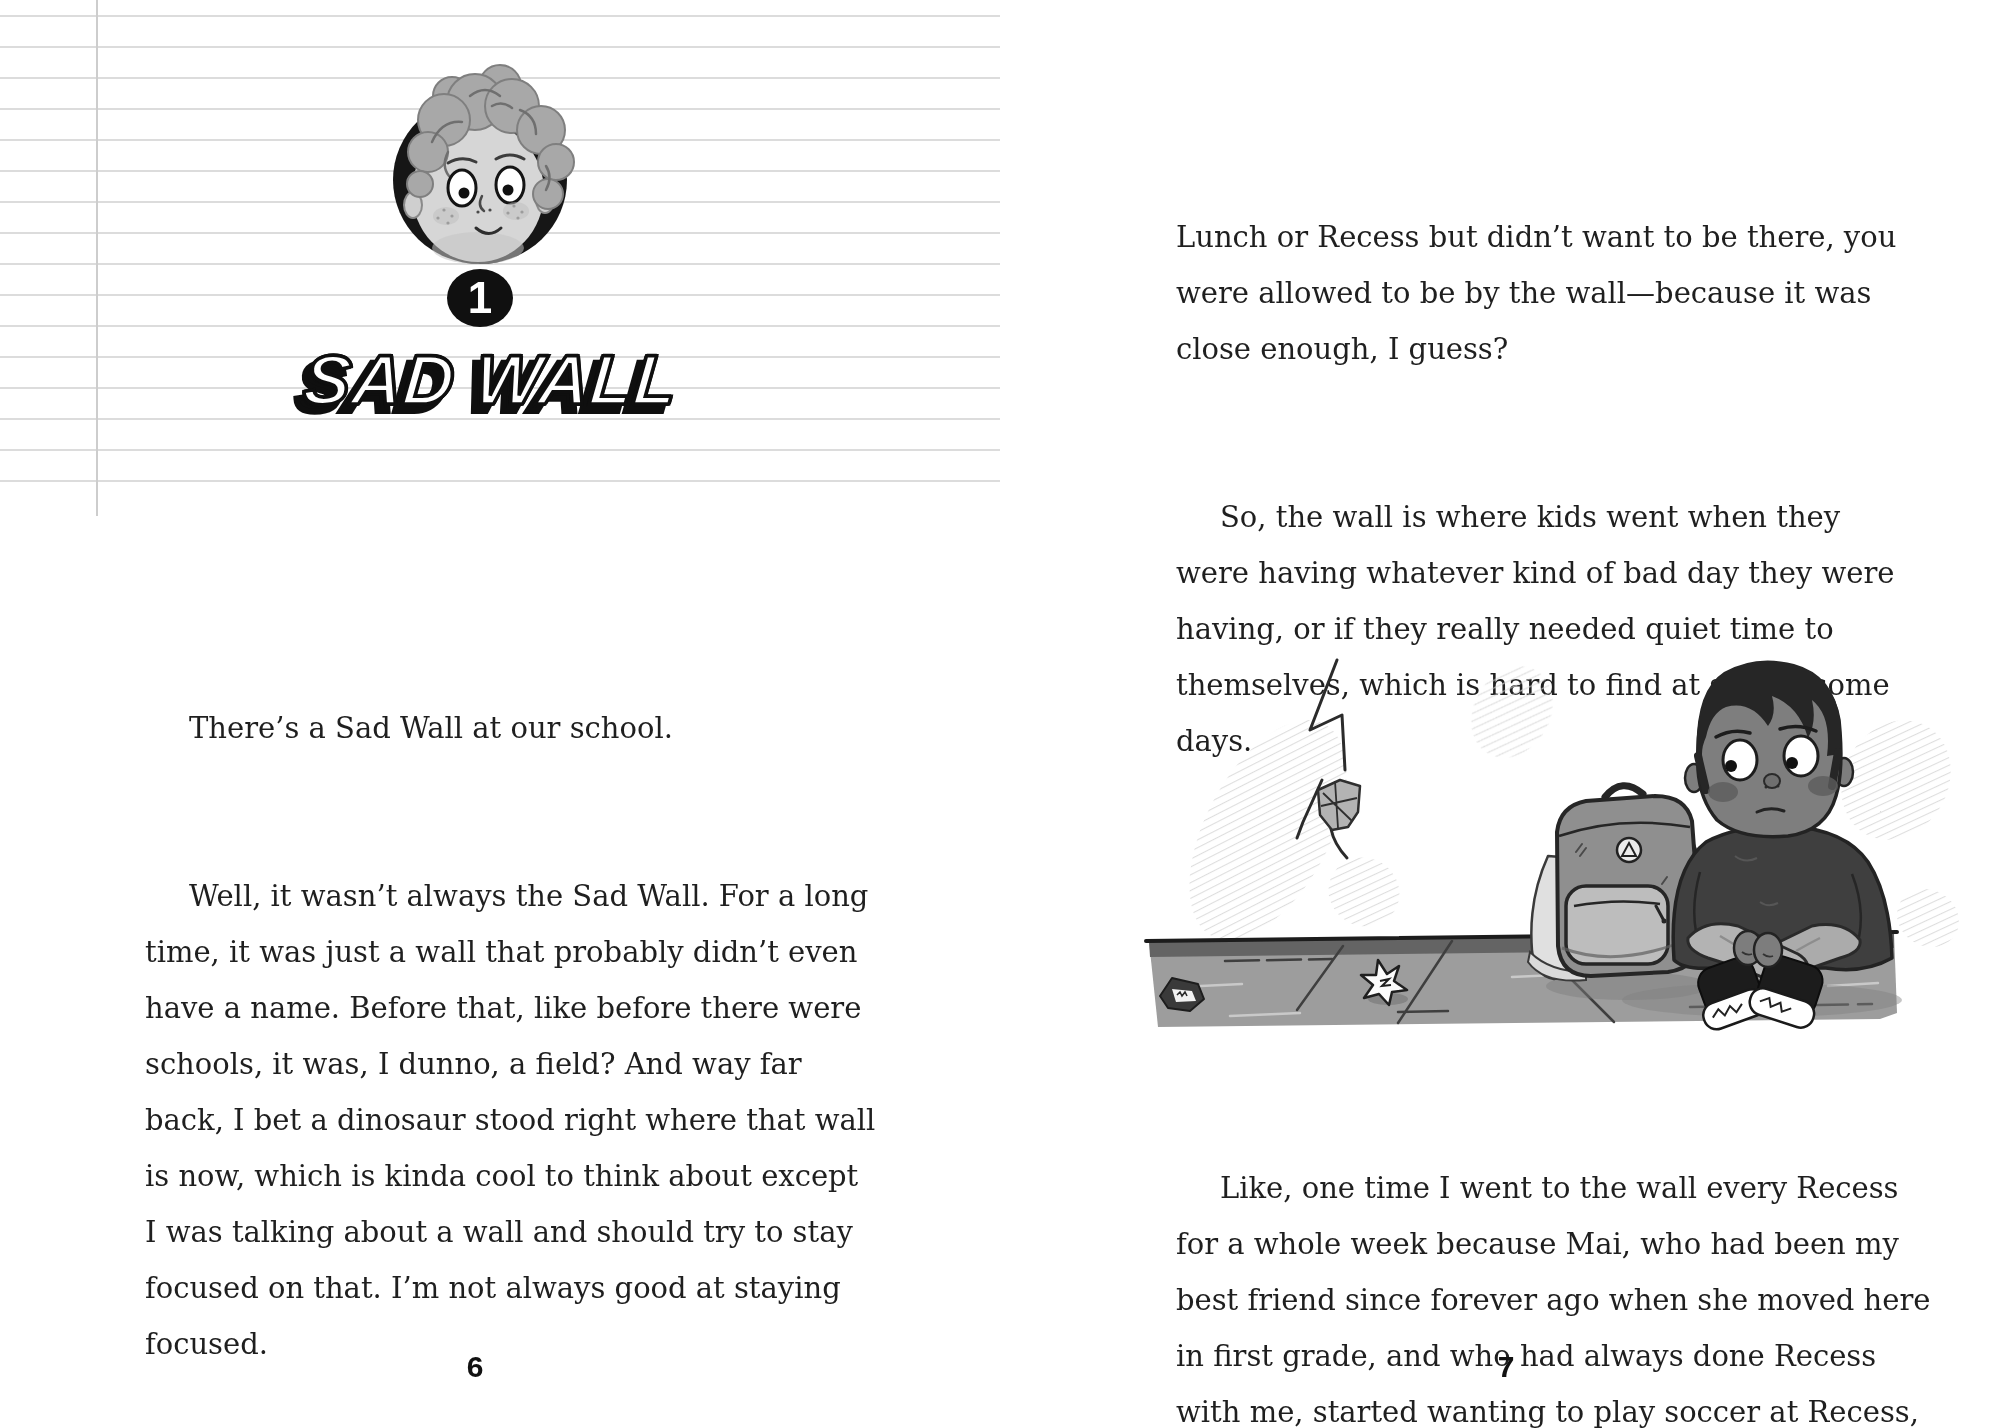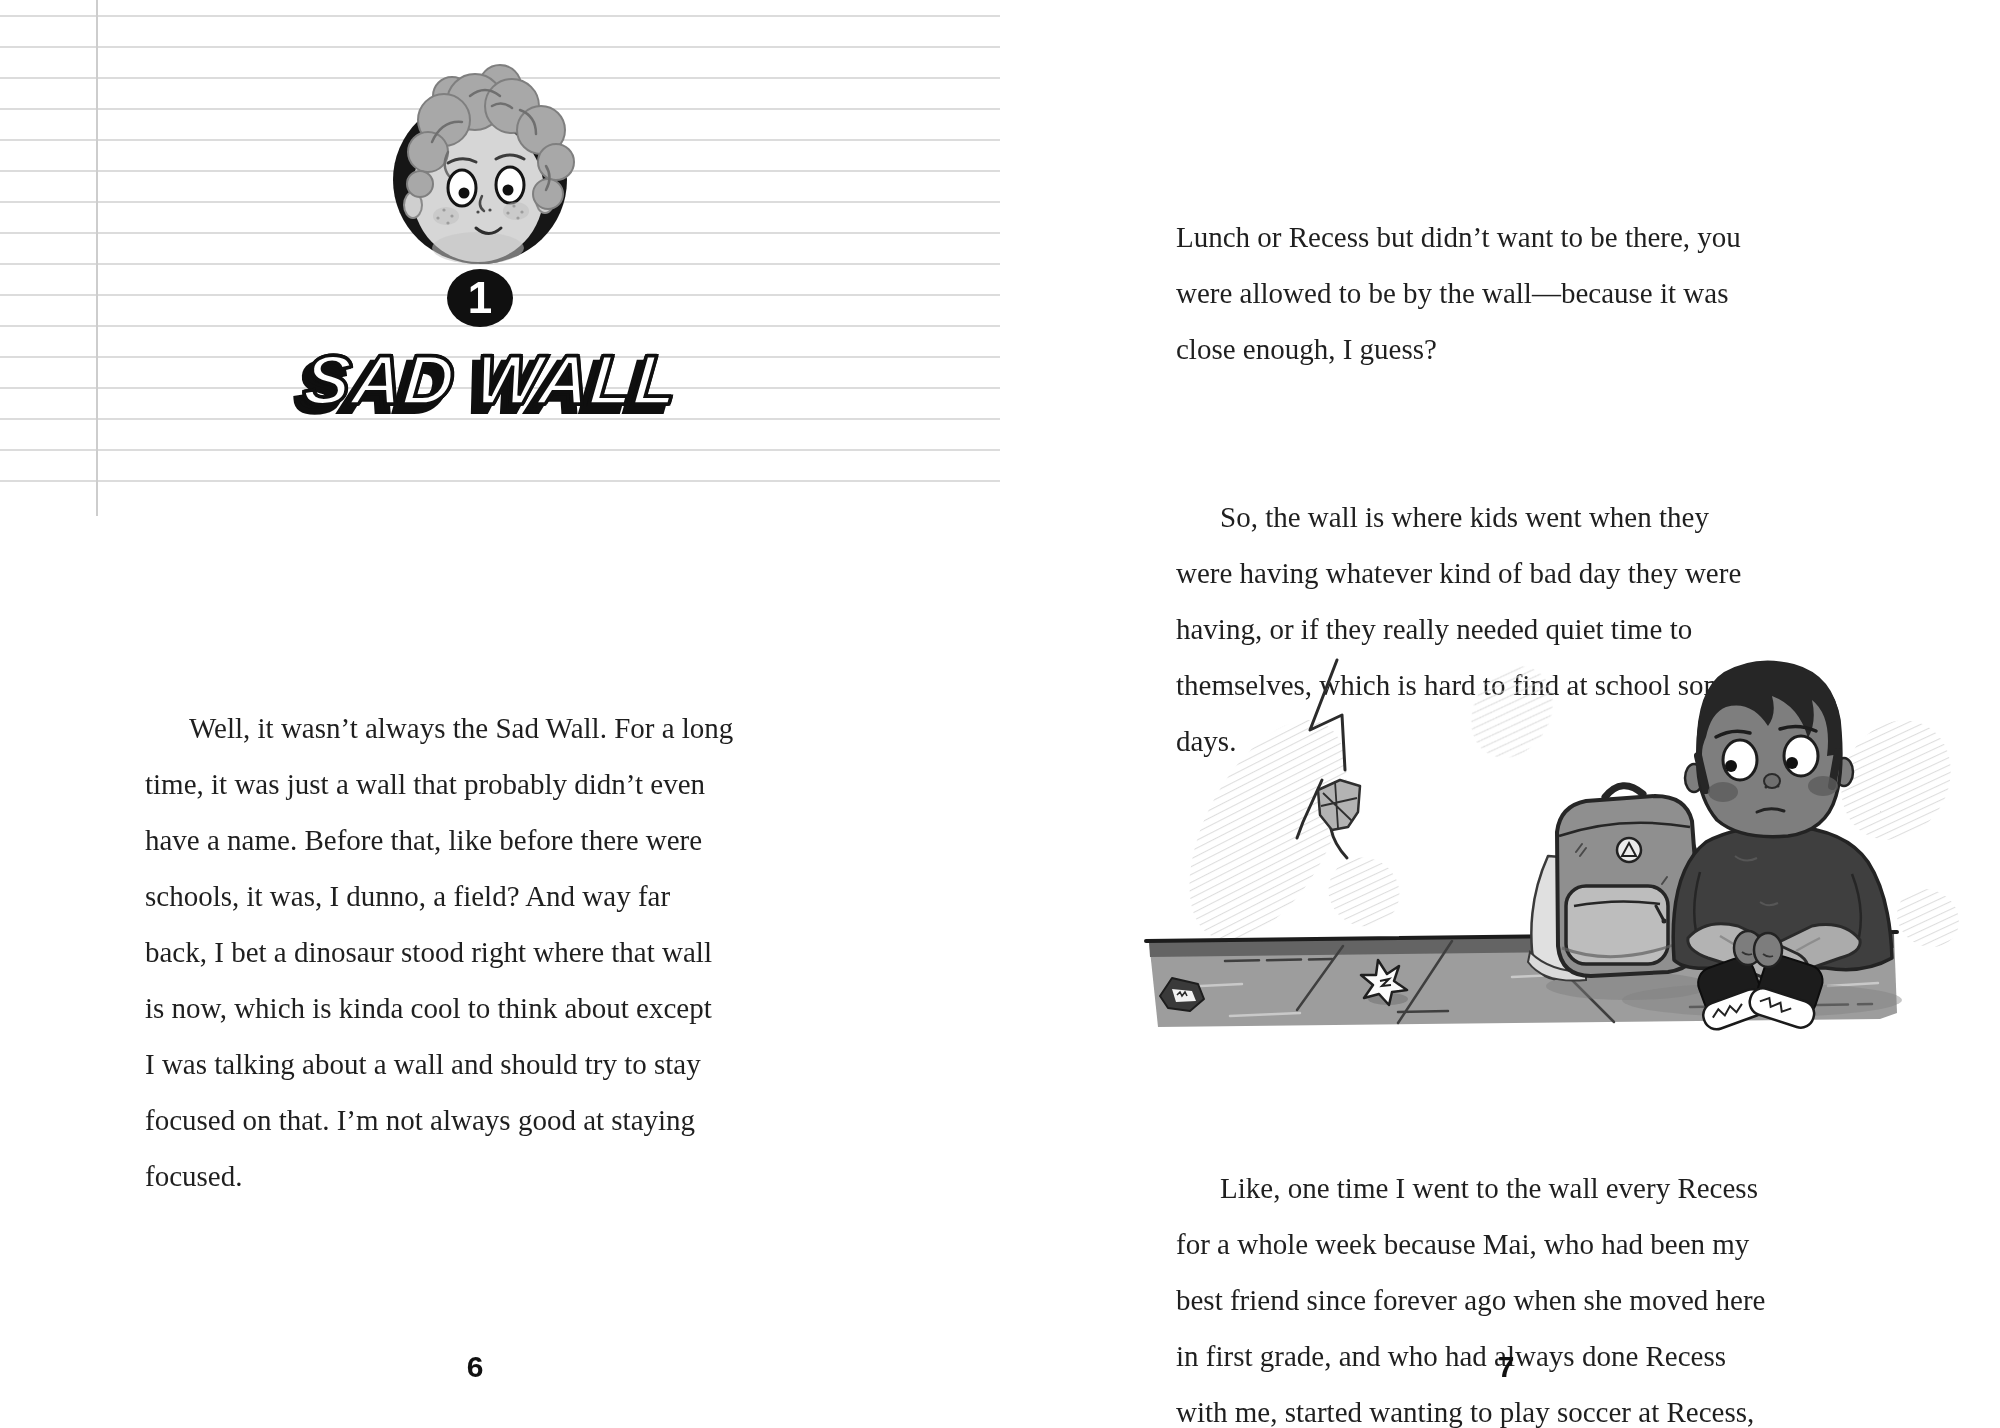--- a/index.html
+++ b/index.html
@@ -26,21 +26,21 @@
   .chapter-title-wrap .layer{position:absolute;left:0;top:0;width:100%;}
   .chapter-title-wrap .shadow{
     color:#0f0f0f;-webkit-text-stroke:6px #0f0f0f;transform:translate(-7px,7px);
   }
   .chapter-title-wrap .front{
     color:#ffffff;-webkit-text-stroke:3.5px #0f0f0f;
     text-shadow:2px 0 0 #0f0f0f,-2px 0 0 #0f0f0f,0 2px 0 #0f0f0f,0 -2px 0 #0f0f0f;
   }
   
   .textblock{position:absolute;font-size:29px;line-height:56px;white-space:pre;color:#1f1f1f;}
-  .textblock p{margin:0;font-family:Liberation Serif, serif;}
+  .textblock p{margin:0;}
   .indent{text-indent:44px;}
   .left-col{left:145px;top:588px;width:700px;}
   .right-col-top{left:1176px;top:97px;width:690px;}
   .right-col-bottom{left:1176px;top:1048px;width:690px;}
   
   .folio{
     position:absolute;top:1350px;width:80px;text-align:center;
     font-family:"Liberation Sans", sans-serif;font-weight:700;font-size:30px;color:#111;
   }
   .folio-left{left:435px;}
@@ -114,20 +114,21 @@
     <text x="480" y="313" text-anchor="middle" fill="#ffffff" font-family="Liberation Sans, sans-serif" font-weight="800" font-size="44">1</text>
   </g>
 </svg>
 
 <div class="chapter-title-wrap">
   <div class="layer shadow">SAD WALL</div>
   <div class="layer front">SAD WALL</div>
 </div>
 
 <div class="textblock left-col">
+  <p class="indent">There’s a Sad Wall at our school.</p>
   <p class="indent">Well, it wasn’t always the Sad Wall. For a long
 time, it was just a wall that probably didn’t even
 have a name. Before that, like before there were
 schools, it was, I dunno, a field? And way far
 back, I bet a dinosaur stood right where that wall
 is now, which is kinda cool to think about except
 I was talking about a wall and should try to stay
 focused on that. I’m not always good at staying
 focused.</p>
   

